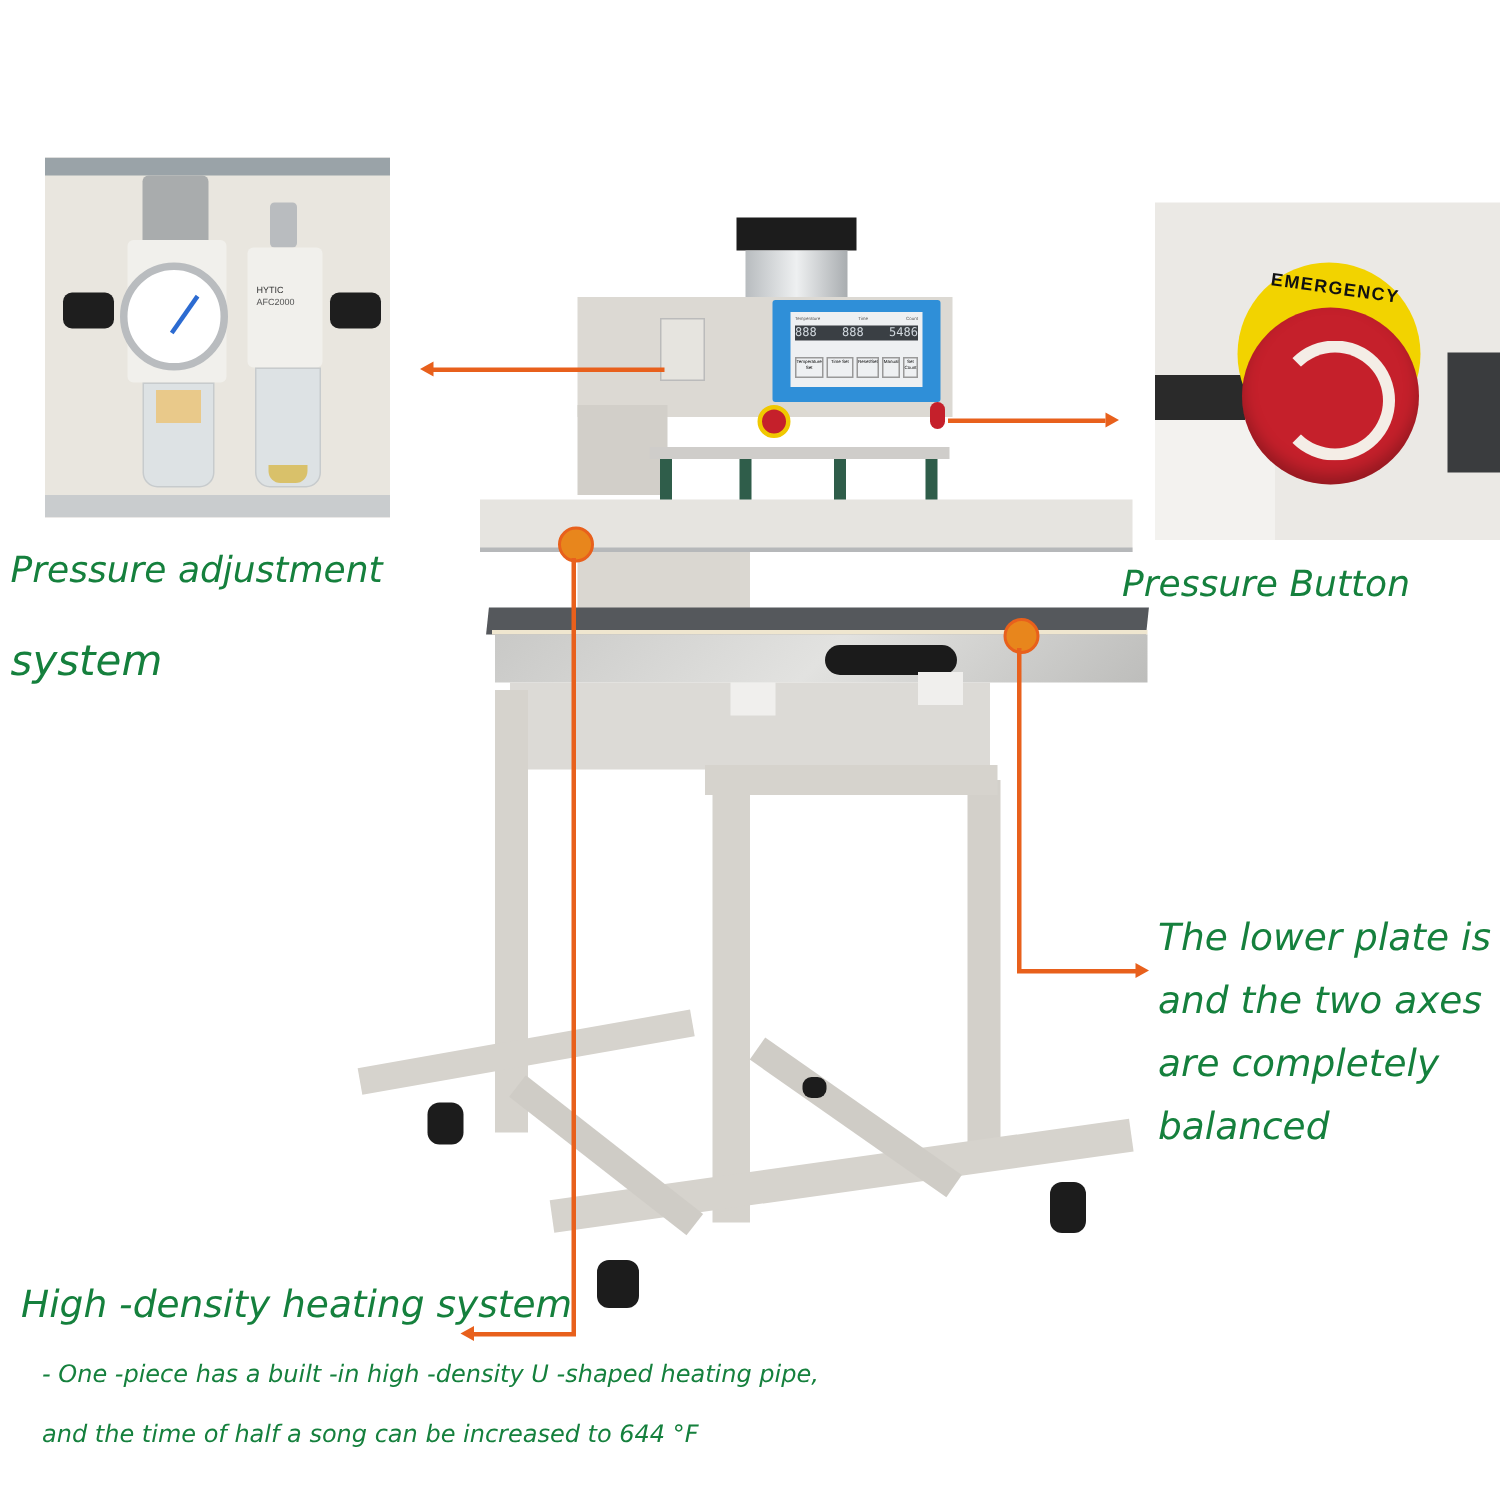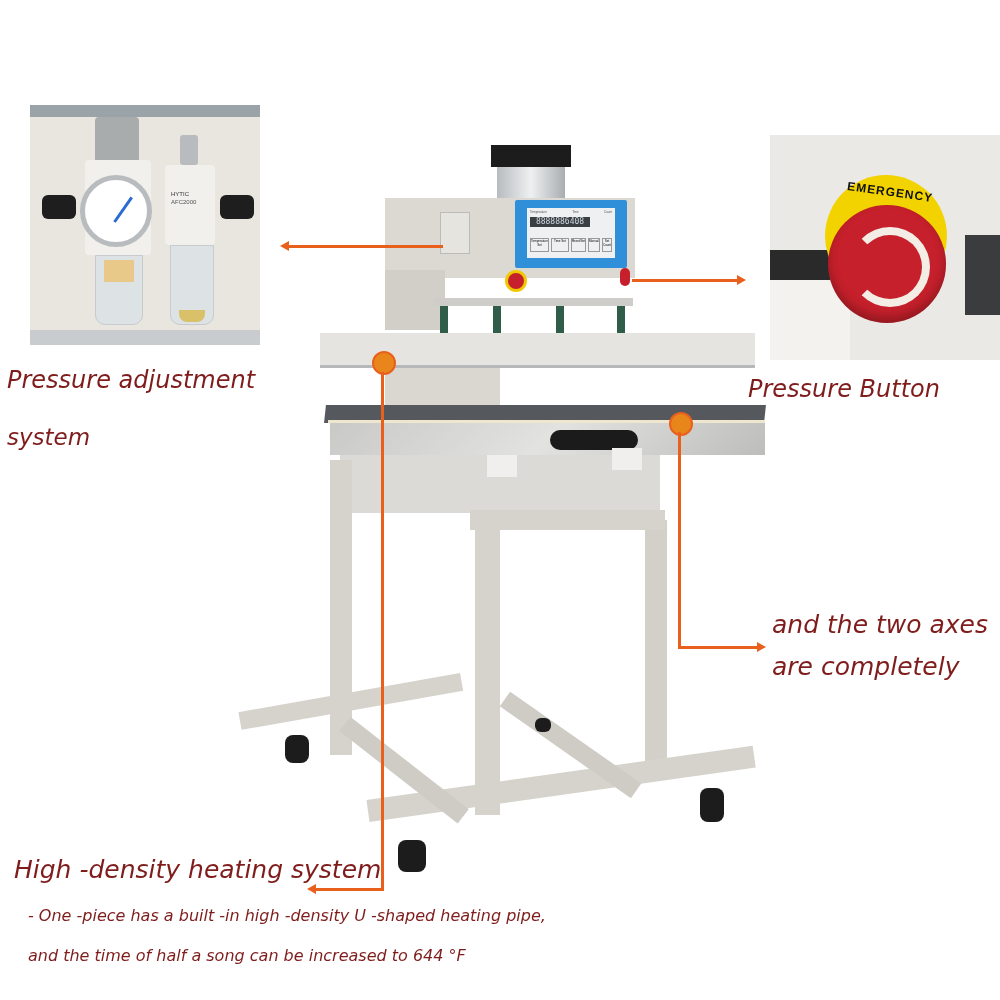--- a/index.html
+++ b/index.html
@@ -1,19 +1,19 @@
 <!DOCTYPE html>
 <html><head>
 <meta charset="utf-8">
 <style>
   html, body { margin:0; padding:0; }
   body { width:1000px; height:1000px; background:#ffffff; position:relative; overflow:hidden;
          font-family:"Liberation Sans", sans-serif; }
   .abs { position:absolute; }
-  .label { position:absolute; font-style:italic; color:#7f1d1d; font-family:"DejaVu Sans", sans-serif; }
+  .label { position:absolute; font-style:italic; color:#15803d; font-family:"DejaVu Sans", sans-serif; }
   .orange { background:#e8601c; }
   .photo { position:absolute; overflow:hidden; }
 </style>
 </head>
 <body>
 
 <div class="photo" style="left:30px;top:105px;width:230px;height:240px;background:#e9e6df;">
   <div class="abs" style="left:0;top:0;width:230px;height:12px;background:#9aa3a8;"></div>
 
   <div class="abs" style="left:12px;top:90px;width:34px;height:24px;background:#1e1e1e;border-radius:6px;"></div>
@@ -62,24 +62,24 @@
   <div class="abs" style="left:385px;top:198px;width:250px;height:80px;background:#dcd9d3;"></div>
   <div class="abs" style="left:385px;top:270px;width:60px;height:60px;background:#d2cfc9;"></div>
 
   <div class="abs" style="left:515px;top:200px;width:112px;height:68px;background:#2f8fd8;border-radius:2px;">
     <div class="abs" style="left:12px;top:8px;width:88px;height:50px;background:#eef0f2;">
       <div class="abs" style="left:3px;top:2px;width:82px;display:flex;justify-content:space-between;font-size:3px;color:#555;">
         <span>Temperature</span>
         <span>Time</span>
         <span>Count</span>
       </div>
-      <div class="abs" style="left:3px;top:9px;width:60px;height:10px;background:#3a3f44;display:flex;justify-content:center;font-family:'DejaVu Sans Mono',monospace;font-size:8px;color:#cfd6dc;line-height:10px;">
+      <div class="abs" style="left:3px;top:9px;width:82px;height:10px;background:#3a3f44;display:flex;justify-content:space-between;font-family:'DejaVu Sans Mono',monospace;font-size:8px;color:#cfd6dc;line-height:10px;">
         <span>888</span>
         <span>888</span>
-        <span>6408</span>
+        <span>5486</span>
       </div>
       <div class="abs" style="left:3px;top:30px;width:82px;height:14px;display:flex;gap:2px;">
         <div style="flex:2;border:1px solid #999;font-size:3px;text-align:center;"><span>Temperature Set</span></div>
         <div style="flex:2;border:1px solid #999;font-size:3px;text-align:center;"><span>Time Set</span></div>
         <div style="flex:1;border:1px solid #999;font-size:3px;text-align:center;"><span>Reset/Set</span></div>
         <div style="flex:1;border:1px solid #999;font-size:3px;text-align:center;"><span>Manual</span></div>
         <div style="flex:1;border:1px solid #999;font-size:3px;text-align:center;"><span>Set Count</span></div>
       </div>
     </div>
   </div>
@@ -134,24 +134,26 @@
 <div class="abs orange" style="left:381px;top:372px;width:3px;height:518px;"></div>
 <div class="abs orange" style="left:315px;top:888px;width:69px;height:3px;"></div>
 <div class="abs" style="left:307px;top:884px;width:0;height:0;border-top:5px solid transparent;border-bottom:5px solid transparent;border-right:9px solid #e8601c;"></div>
 
 <div class="abs" style="left:669px;top:412px;width:20px;height:20px;border-radius:50%;background:#e8861c;border:2px solid #e8601c;"></div>
 <div class="abs orange" style="left:678px;top:432px;width:3px;height:216px;"></div>
 <div class="abs orange" style="left:678px;top:646px;width:80px;height:3px;"></div>
 <div class="abs" style="left:757px;top:642px;width:0;height:0;border-top:5px solid transparent;border-bottom:5px solid transparent;border-left:9px solid #e8601c;"></div>
 
 <div class="label" style="left:7px;top:366px;font-size:24px;">Pressure adjustment</div>
-<div class="label" style="left:7px;top:424px;font-size:23px;">system</div>
+<div class="label" style="left:7px;top:424px;font-size:28px;">system</div>
 
 <div class="label" style="left:748px;top:375px;font-size:24px;">Pressure Button</div>
 
 <div class="abs" style="left:772px;top:604px;">
+  <div class="label" style="position:static;font-size:25px;line-height:42px;white-space:nowrap;">The lower plate is</div>
   <div class="label" style="position:static;font-size:25px;line-height:42px;white-space:nowrap;">and the two axes</div>
   <div class="label" style="position:static;font-size:25px;line-height:42px;white-space:nowrap;font-style:italic;">are completely</div>
+  <div class="label" style="position:static;font-size:25px;line-height:42px;white-space:nowrap;">balanced</div>
 </div>
 
 <div class="label" style="left:14px;top:855px;font-size:25px;white-space:nowrap;">High -density heating system</div>
 <div class="label" style="left:28px;top:906px;font-size:16px;white-space:nowrap;">- One -piece has a built -in high -density U -shaped heating pipe,</div>
 <div class="label" style="left:28px;top:946px;font-size:16px;white-space:nowrap;">and the time of half a song can be increased to 644 °F</div>
 
 </body></html>

